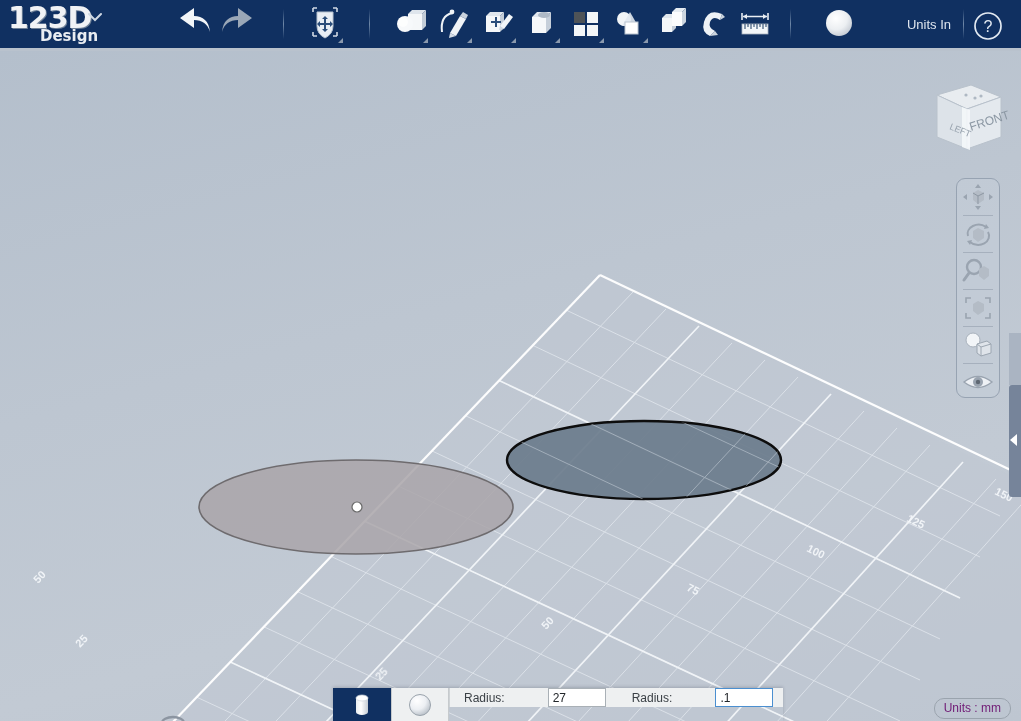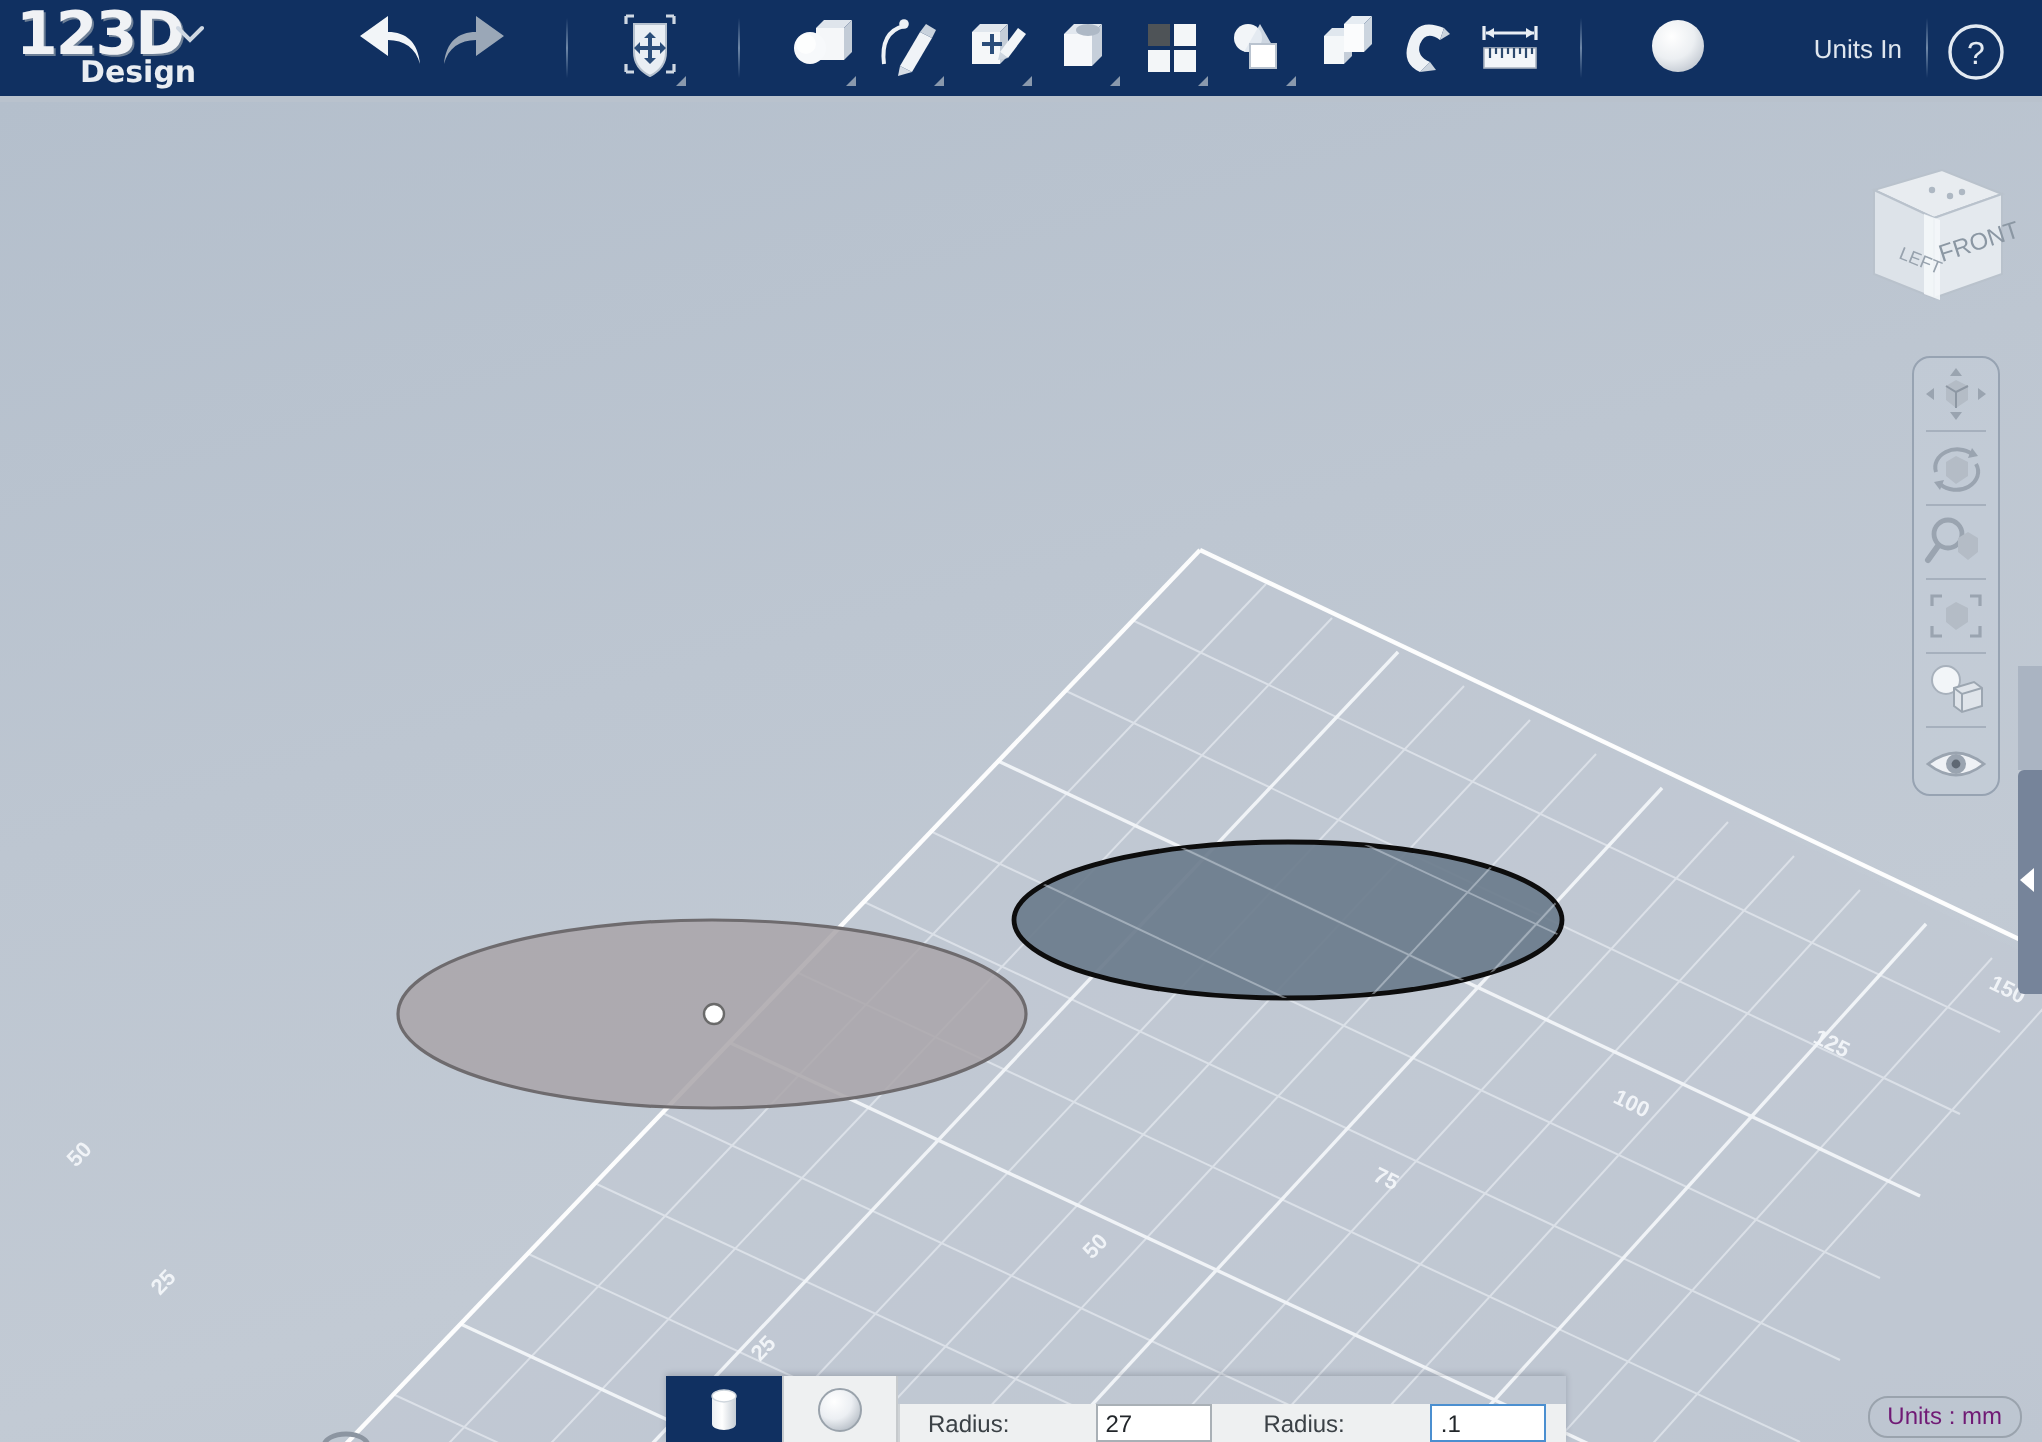--- a/index.html
+++ b/index.html
@@ -111,21 +111,21 @@
   }
   #right-strip{
     position:absolute;right:0;top:282px;width:12px;height:52px;
     background:#aab4c2;z-index:24;
   }
 
   
   #bottombar{
     position:absolute;left:333px;top:688px;
     height:33px;
-    display:flex;align-items:flex-end;
+    display:flex;align-items:flex-start;
     z-index:30;
     box-shadow:0 -1px 3px rgba(40,50,65,0.22);
   }
   .shape-btn{
     width:58px;height:33px;
     display:flex;align-items:center;justify-content:center;
     box-sizing:border-box;
     cursor:pointer;
   }
   .shape-btn.active{background:#103061;}

